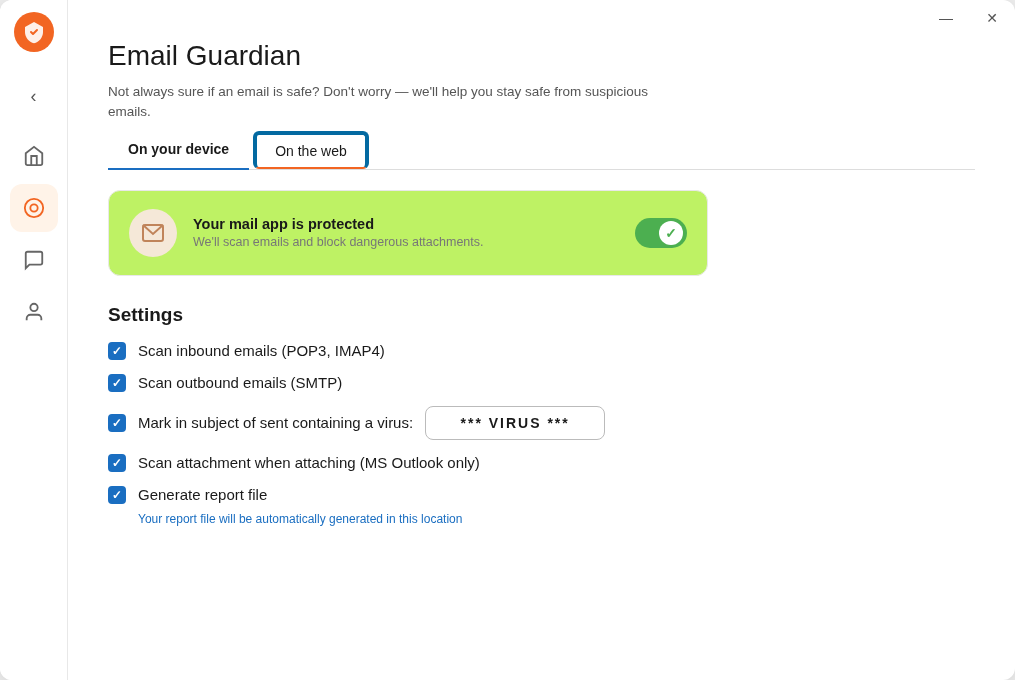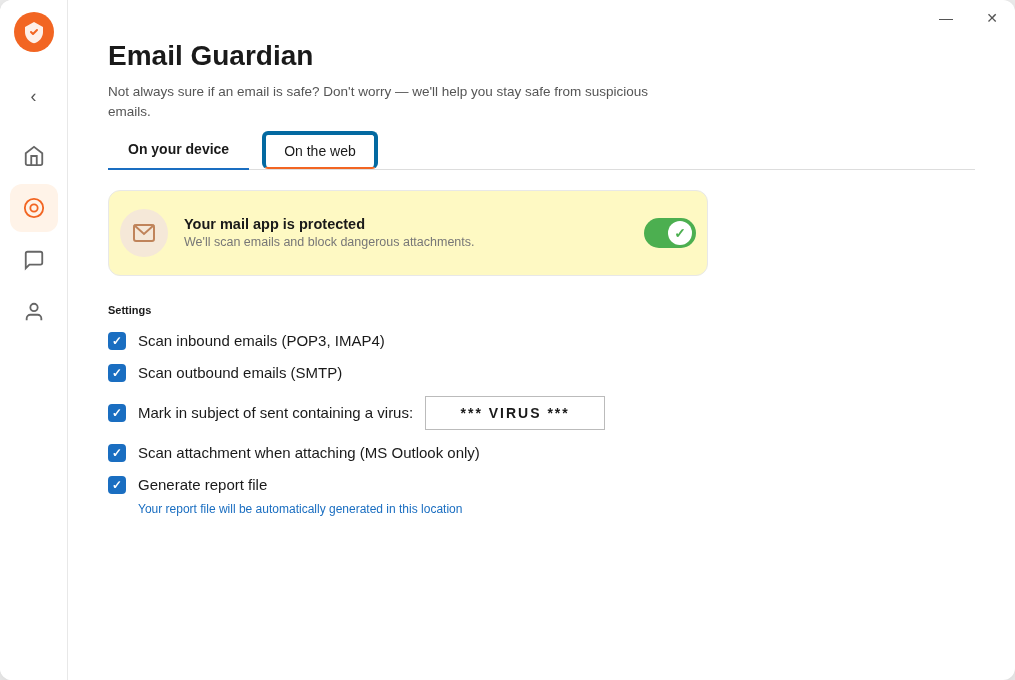--- a/index.html
+++ b/index.html
@@ -131,39 +131,39 @@
     }
 
     .content-area {
       flex: 1;
       padding: 40px 40px 24px 40px;
       overflow-y: auto;
     }
 
     .page-title {
       font-size: 28px;
-      font-weight: 700;
+      font-weight: 400;
       color: #1a1a1a;
       margin-bottom: 10px;
     }
 
     .page-subtitle {
       font-size: 13.5px;
       color: #555;
       line-height: 1.5;
       max-width: 560px;
       margin-bottom: 8px;
     }
 
     
     .tabs {
       display: flex;
       border-bottom: 1px solid #ddd;
       margin-bottom: 20px;
-      gap: 13px;
+      gap: 4px;
     }
 
     .tab {
       padding: 10px 20px;
       font-size: 14px;
       cursor: pointer;
       color: #555;
       border-bottom: 2px solid transparent;
       margin-bottom: -1px;
       border-radius: 2px 2px 0 0;
@@ -188,24 +188,24 @@
     .info-text {
       font-size: 13px;
       color: #1a6ec1;
       line-height: 1.6;
       max-width: 580px;
       margin-bottom: 20px;
     }
 
     
     .protection-card {
-      background: #fef9c3;
+      background: #bef264;
       border: 1px solid #e8e8e8;
       border-radius: 12px;
-      padding: 18px 11px;
+      padding: 18px 20px;
       display: flex;
       align-items: center;
       gap: 16px;
       max-width: 600px;
       margin-bottom: 28px;
     }
 
     .mail-icon-wrap {
       width: 48px;
       height: 48px;
@@ -265,21 +265,21 @@
     }
 
     .toggle-check {
       color: #4caf50;
       font-size: 14px;
       font-weight: bold;
     }
 
     
     .settings-title {
-      font-size: 11px;
+      font-size: 19px;
       font-weight: 700;
       color: #1a1a1a;
       margin-bottom: 16px;
     }
 
     .settings-list {
       display: flex;
       flex-direction: column;
       gap: 14px;
     }
@@ -314,21 +314,21 @@
       font-weight: bold;
     }
 
     .setting-label {
       font-size: 15px;
       color: #1a1a1a;
     }
 
     .virus-input {
       border: 1.5px solid #bbb;
-      border-radius: 0;
+      border-radius: 8px;
       padding: 8px 8px;
       font-size: 14px;
       font-weight: 600;
       color: #1a1a1a;
       width: 180px;
       text-align: center;
       letter-spacing: 2px;
     }
 
     .report-note {

